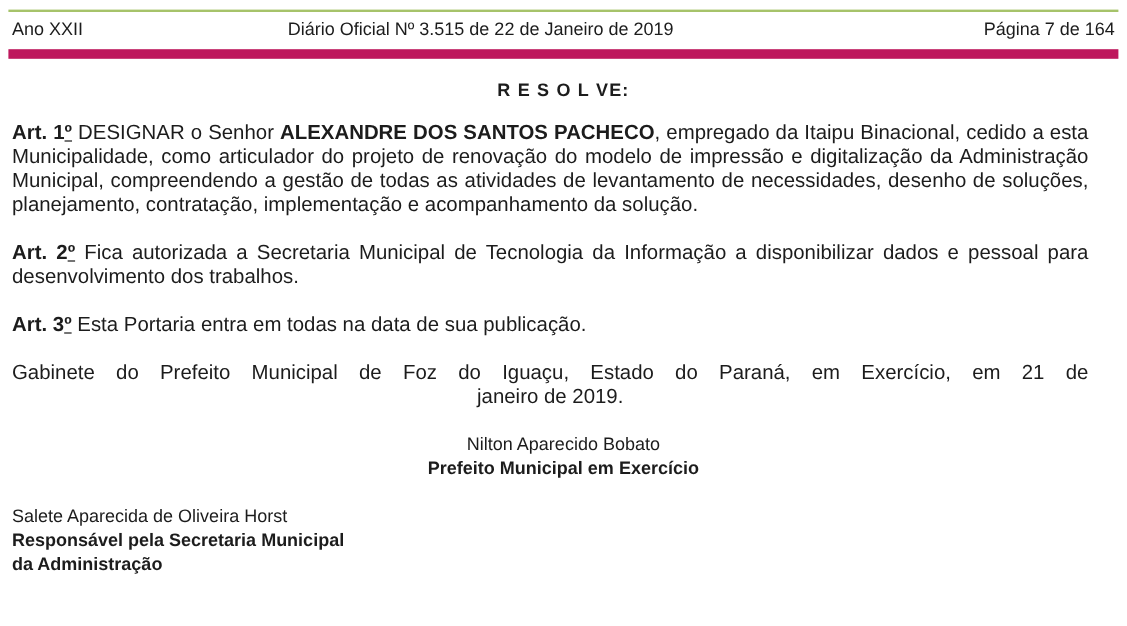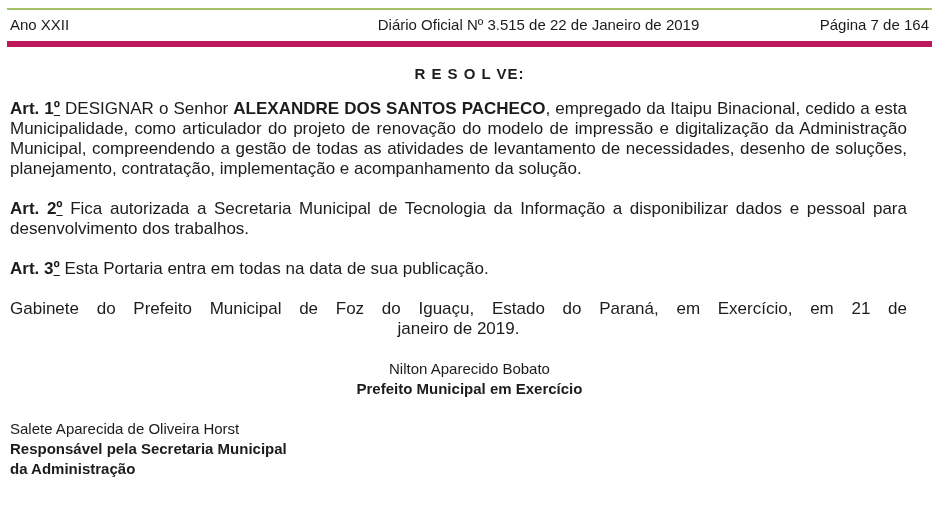--- a/index.html
+++ b/index.html
@@ -12,29 +12,29 @@
     width: 939px;
     height: 522px;
     background: #ffffff;
     color: #1c1c1c;
     font-family: "Liberation Sans", "DejaVu Sans", sans-serif;
     overflow: hidden;
   }
   .masthead {
     margin: 8px 7px 0 7px;
     border-top: 2px solid #a6c36a;
-    border-bottom: 6px solid #be185d;
+    border-bottom: 8px solid #be185d;
     padding: 6px 3px 7px 3px;
     display: flex;
     align-items: center;
     font-size: 15px;
     line-height: 18px;
   }
   .h-left  { flex: 1; text-align: left; }
-  .h-center{ flex: 2; text-align: right; }
+  .h-center{ flex: 2; text-align: left; }
   .h-right { flex: 1; text-align: right; }
   .content {
     padding: 0 10px;
   }
   .resolve {
     margin: 18px 0 0 0;
     text-align: center;
     font-size: 15px;
     font-weight: bold;
     letter-spacing: 1px;

